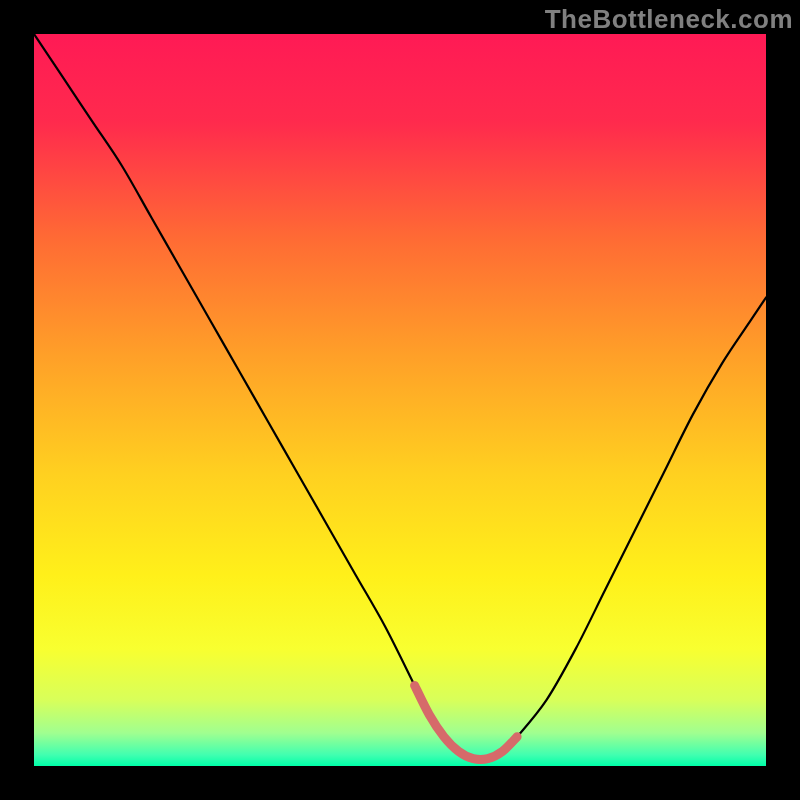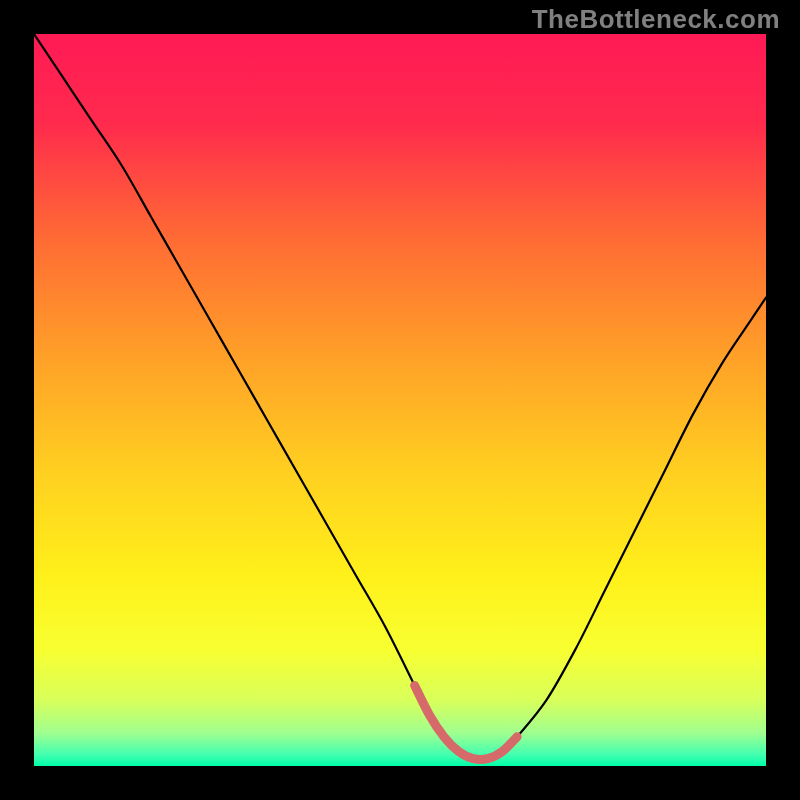--- a/index.html
+++ b/index.html
@@ -22,21 +22,21 @@
   .plot {
     position: absolute;
     top: 34px;
     left: 34px;
     width: 732px;
     height: 732px;
   }
   .watermark {
     position: absolute;
     top: 4px;
-    right: 20px;
+    right: 7px;
     color: #808080;
     font-size: 26px;
     font-weight: 600;
     letter-spacing: 0.5px;
   }
 </style>
 </head>
 <body>
 
 <div class="frame">

